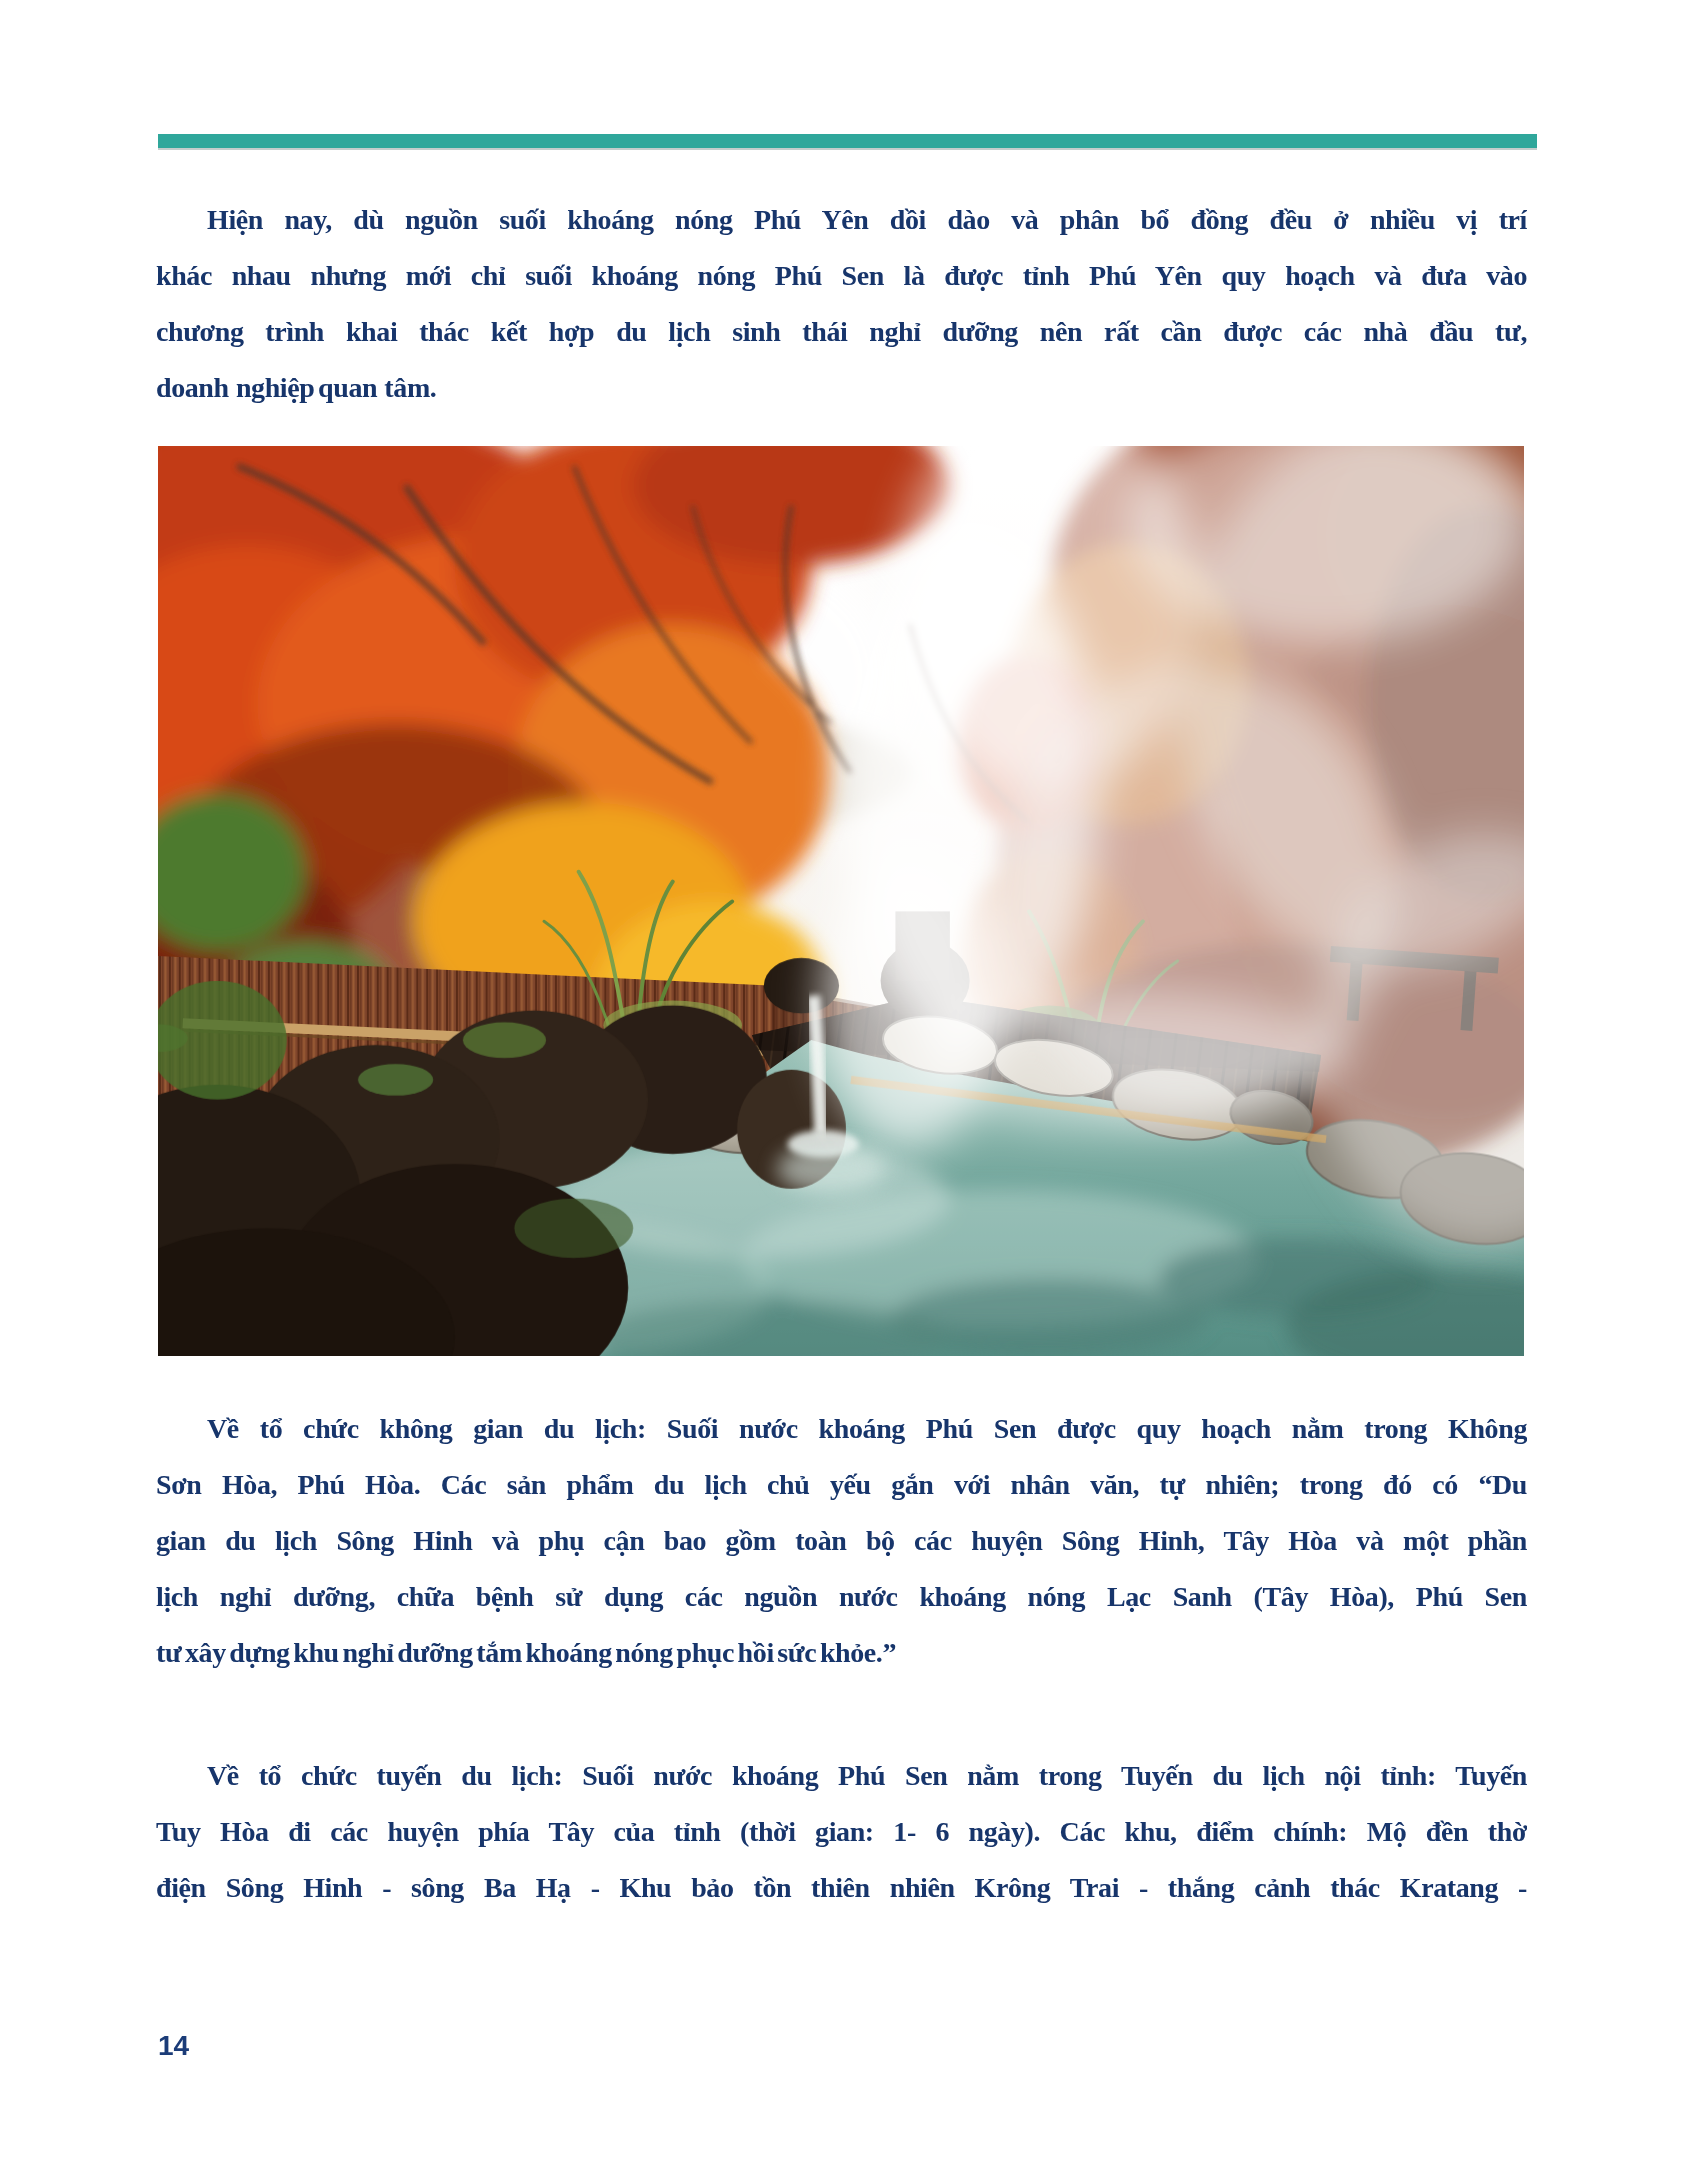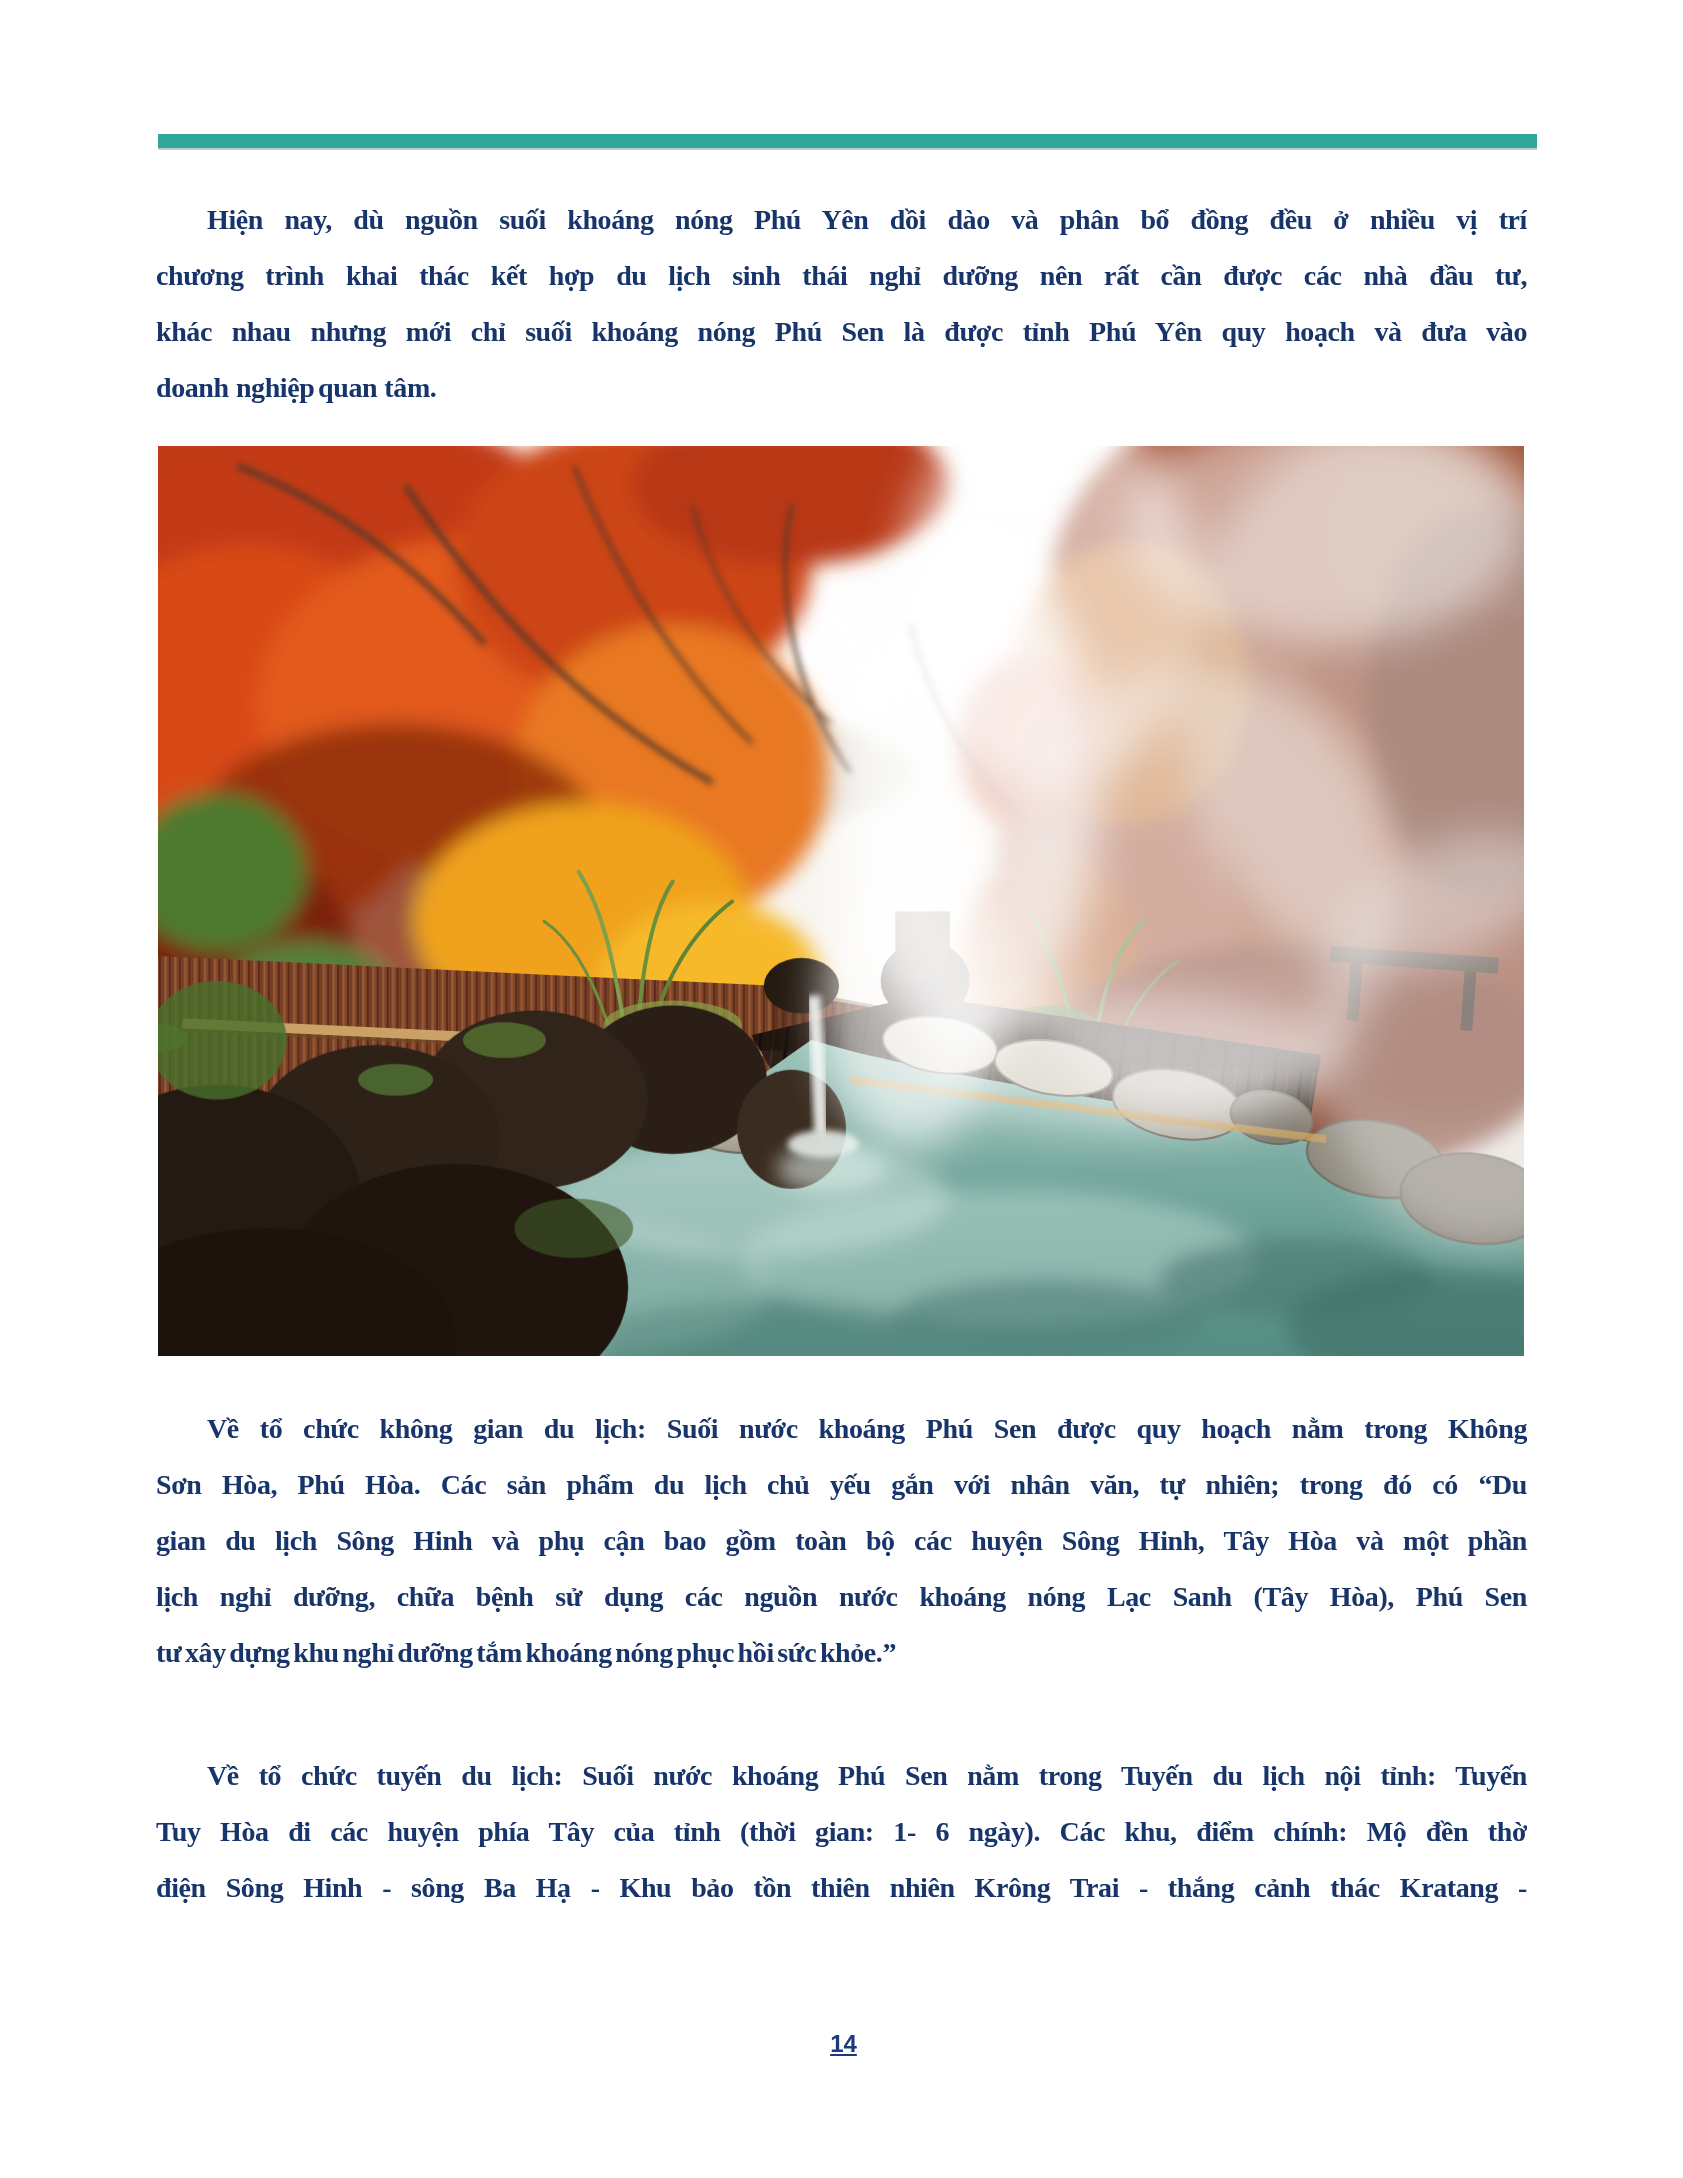--- a/index.html
+++ b/index.html
@@ -60,39 +60,38 @@
     width: 1366px;
     height: 910px;
     overflow: hidden;
   }
   .photo-frame svg { display: block; width: 100%; height: 100%; }
   .page-number {
     position: absolute;
     left: 158px;
     top: 2030px;
     width: 1371px;
-    text-align: center;
+    text-align: left;
     font-family: "Liberation Sans", "DejaVu Sans", sans-serif;
     font-weight: bold;
-    font-size: 24px;
+    font-size: 28px;
     color: var(--page-number-color);
-    text-decoration: underline;
   }
 </style>
 </head>
 <body>
 
 <div class="page">
 
   <div class="accent-bar"></div>
 
   <div class="body-text para-block-1">
       <div class="line indent">Hiện nay, dù nguồn suối khoáng nóng Phú Yên dồi dào và phân bổ đồng đều ở nhiều vị trí</div>
+      <div class="line">khác nhau nhưng mới chỉ suối khoáng nóng Phú Sen là được tỉnh Phú Yên  quy hoạch và đưa vào</div>
       <div class="line">chương trình khai thác kết hợp du lịch sinh thái nghỉ dưỡng nên rất cần được các nhà đầu tư,</div>
-      <div class="line">khác nhau nhưng mới chỉ suối khoáng nóng Phú Sen là được tỉnh Phú Yên  quy hoạch và đưa vào</div>
       <div class="line last">doanh  nghiệp quan  tâm.</div>
     </div>
 
   <div class="photo-frame">
     <svg viewBox="0 0 1380 919" preserveAspectRatio="none">
       <defs>
         <linearGradient id="skyGrad" x1="0" y1="0" x2="0" y2="1">
           <stop offset="0" stop-color="#ffffff"></stop>
           <stop offset="1" stop-color="#f1ece4"></stop>
         </linearGradient>

